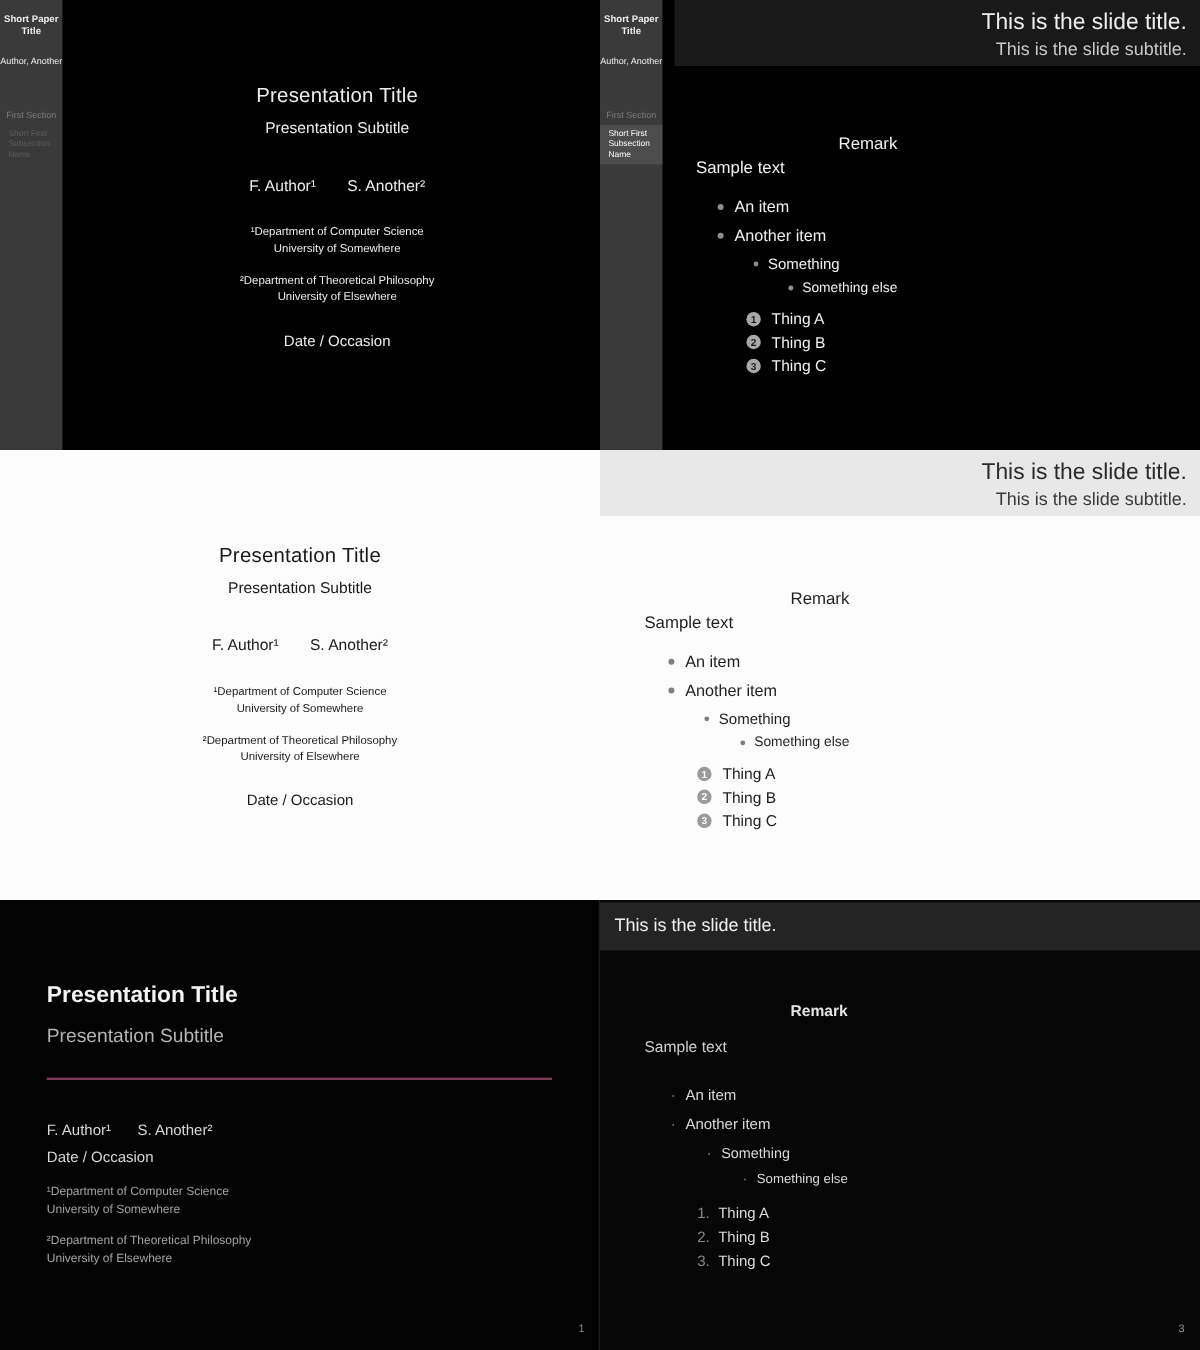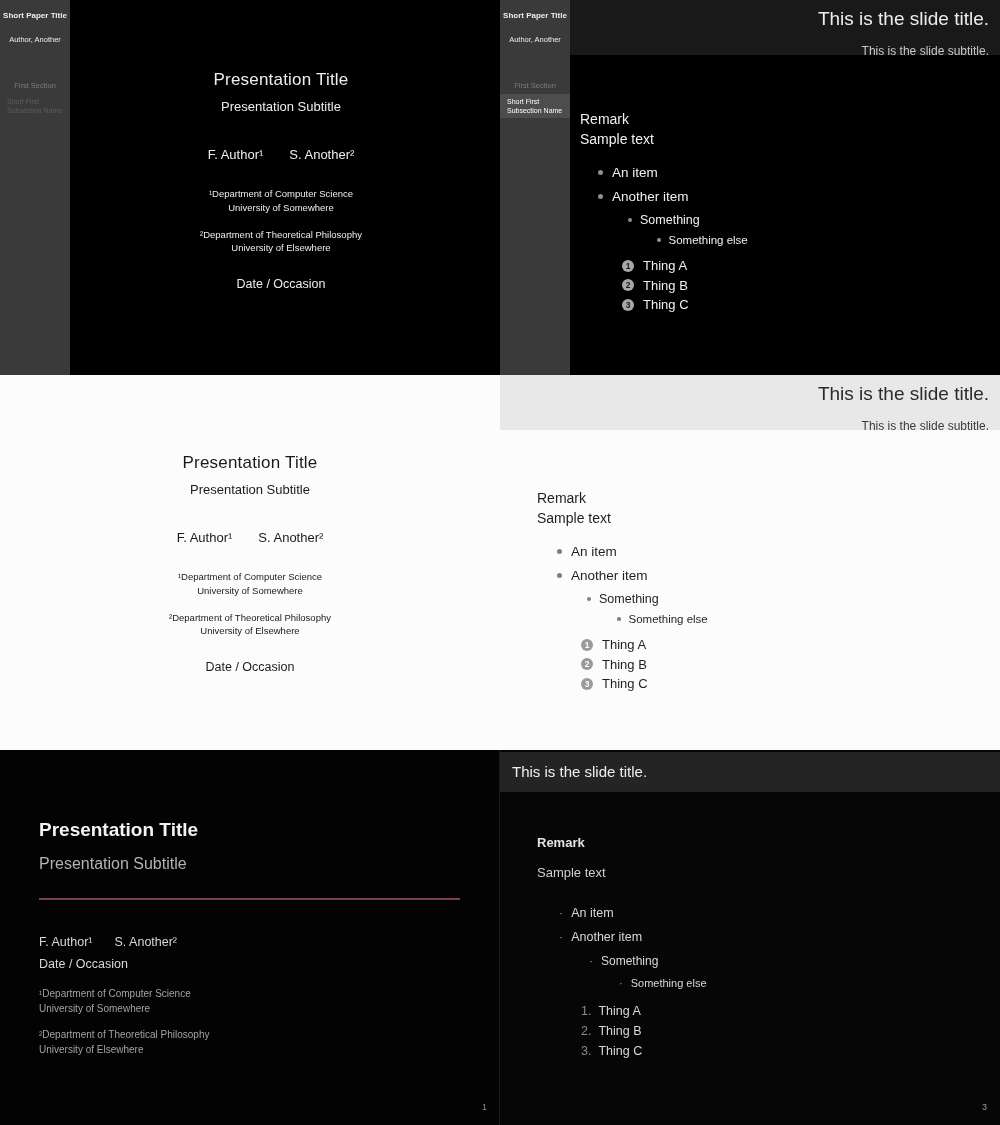--- a/index.html
+++ b/index.html
@@ -1,21 +1,21 @@
 <!DOCTYPE html>
 <html><head>
 <meta charset="utf-8">
 <style>
   html,body{margin:0;padding:0;background:#000;}
   .canvas{position:relative;width:1000px;height:1125px;background:#000;
           font-family:"Liberation Sans",sans-serif;overflow:hidden;}
   .cell{position:absolute;width:500px;height:375px;overflow:hidden;}
 
   
-  .sidebar{position:absolute;left:0;top:0;width:70px;height:375px;background:#3a3a3a;
+  .sidebar{position:absolute;left:0;top:0;width:52px;height:375px;background:#3a3a3a;
            color:#ededed;text-align:center;}
   .sb-title{padding-top:11px;font-size:8px;font-weight:bold;line-height:1.3;}
   .sb-authors{margin-top:14px;font-size:7.5px;line-height:1.35;}
   .sb-section{margin-top:35px;font-size:7.5px;color:#7c7c7c;}
   .sb-subsection{margin-top:4px;font-size:7px;color:#5c5c5c;text-align:left;
                  padding:3px 4px 3px 7px;line-height:1.3;}
   .sb-subsection.active{background:#4d4d4d;color:#ffffff;}
 
   
   .classic-main{position:absolute;top:0;bottom:0;text-align:center;}
@@ -25,27 +25,27 @@
   .ct-authors .a2{margin-left:26px;}
   .ct-inst{font-size:9.5px;line-height:1.45;}
   .ct-inst.first{margin-top:25px;}
   .ct-inst.second{margin-top:13px;}
   .ct-date{margin-top:22px;font-size:12.5px;}
   .dark-text{color:#ededed;} .light-text{color:#1a1a1a;}
 
   
   .hdr{position:absolute;top:0;right:0;text-align:right;padding-right:11px;}
   .hdr-title{padding-top:8px;font-size:19px;}
-  .hdr-subtitle{margin-top:14px;font-size:12px;}
+  .hdr-subtitle{margin-top:3px;font-size:15px;}
   .dark-hdr{left:62px;height:55px;background:#191919;}
   .dark-hdr .hdr-title{color:#ececec;} .dark-hdr .hdr-subtitle{color:#c9c9c9;}
   .light-hdr{left:0;height:55px;background:#e8e8e8;}
   .light-hdr .hdr-title{color:#2b2b2b;} .light-hdr .hdr-subtitle{color:#3a3a3a;}
 
-  .blk-title{font-size:14px;line-height:1.4;}
+  .blk-title{font-size:14px;line-height:1.4;text-align:right;}
   .blk-text{font-size:14px;line-height:1.4;}
   .list{margin-top:16px;}
   .li{display:flex;align-items:center;}
   .dot{border-radius:50%;flex:0 0 auto;}
   .lv1{font-size:13.5px;margin:0 0 9px 18px;}
   .lv1 .dot{width:5px;height:5px;margin-right:9px;}
   .lv2{font-size:12.5px;margin:0 0 7px 48px;}
   .lv2 .dot{width:4px;height:4px;margin-right:8px;}
   .lv3{font-size:11.5px;margin:0 0 7px 77px;}
   .lv3 .dot{width:3.5px;height:3.5px;margin-right:8px;}

